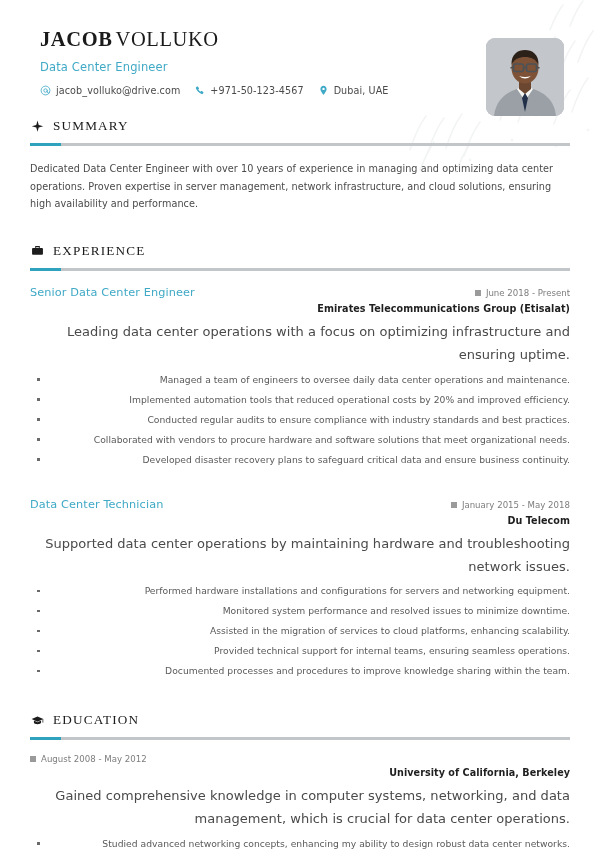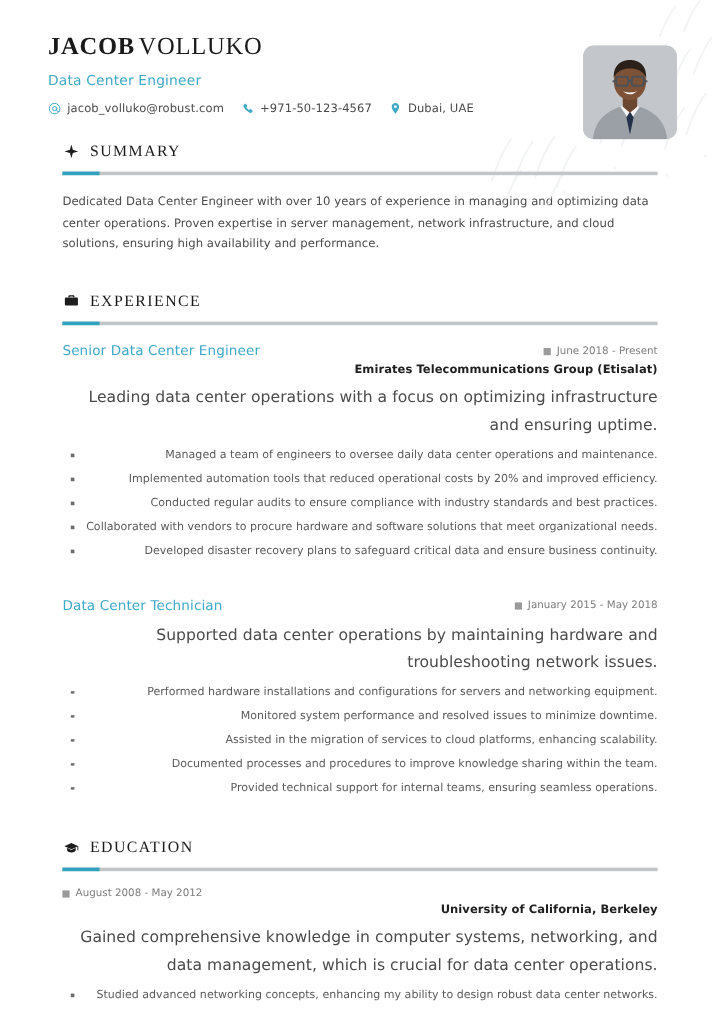--- a/index.html
+++ b/index.html
@@ -93,21 +93,21 @@
     right: 36px;
     width: 78px;
     height: 78px;
     border-radius: 9px;
     overflow: hidden;
     background: #b9bcc0;
   }
   .photo svg { display: block; width: 100%; height: 100%; }
 
   
-  .section { padding: 0 52px; }
+  .section { padding: 0 30px; }
 
   .section-head {
     display: flex;
     align-items: center;
     gap: 9px;
     margin-bottom: 9px;
   }
   .section-ico {
     width: 14px;
     height: 14px;
@@ -262,21 +262,21 @@
     <div class="contact">
 
       <div class="contact-item">
         <span class="ico">
           <svg width="11" height="11" viewBox="0 0 16 16" fill="none" stroke="currentColor" stroke-width="1.2">
             <circle cx="8" cy="8" r="6.4"></circle>
             <circle cx="8" cy="8" r="2.5"></circle>
             <path d="M10.5 8 v2 a2 2 0 0 0 3.4 1.2" stroke-linecap="round"></path>
           </svg>
         </span>
-        <span>jacob_volluko@robust.com</span>
+        <span>jacob_volluko@drive.com</span>
       </div>
 
       <div class="contact-item">
         <span class="ico">
           <svg width="11" height="11" viewBox="0 0 16 16" fill="currentColor">
             <path d="M4.2 2.3c.5-.4 1.2-.3 1.6.2l1.3 1.8c.3.5.2 1.1-.2 1.5l-.7.6c.7 1.4 1.9 2.6 3.3 3.3l.6-.7c.4-.4 1-.5 1.5-.2l1.8 1.3c.5.4.6 1.1.2 1.6l-.8 1c-.4.5-1.1.7-1.7.5C7.6 12.1 3.9 8.4 2.7 4.9c-.2-.6 0-1.3.5-1.7l1-.9z"></path>
           </svg>
         </span>
         <span>+971-50-123-4567</span>
       </div>
@@ -372,27 +372,28 @@
     <div class="gap-exp"></div>
 
     <div class="entry">
       <div class="entry-top">
         <div class="entry-title">Data Center Technician</div>
         <div class="entry-date">
           <span class="date-ico"></span>
           <span>January 2015 - May 2018</span>
         </div>
       </div>
+      <div class="entry-org">Du Telecom</div>
       <div class="entry-desc">Supported data center operations by maintaining hardware and troubleshooting network issues.</div>
       <ul class="bullets">
         <li>Performed hardware installations and configurations for servers and networking equipment.</li>
         <li>Monitored system performance and resolved issues to minimize downtime.</li>
         <li>Assisted in the migration of services to cloud platforms, enhancing scalability.</li>
+        <li>Provided technical support for internal teams, ensuring seamless operations.</li>
         <li>Documented processes and procedures to improve knowledge sharing within the team.</li>
-        <li>Provided technical support for internal teams, ensuring seamless operations.</li>
       </ul>
     </div>
   </div>
 
   <div class="gap-sec"></div>
 
   <div class="section">
     <div class="section-head">
       <span class="section-ico">
         <svg width="13" height="13" viewBox="0 0 16 16" fill="currentColor">

